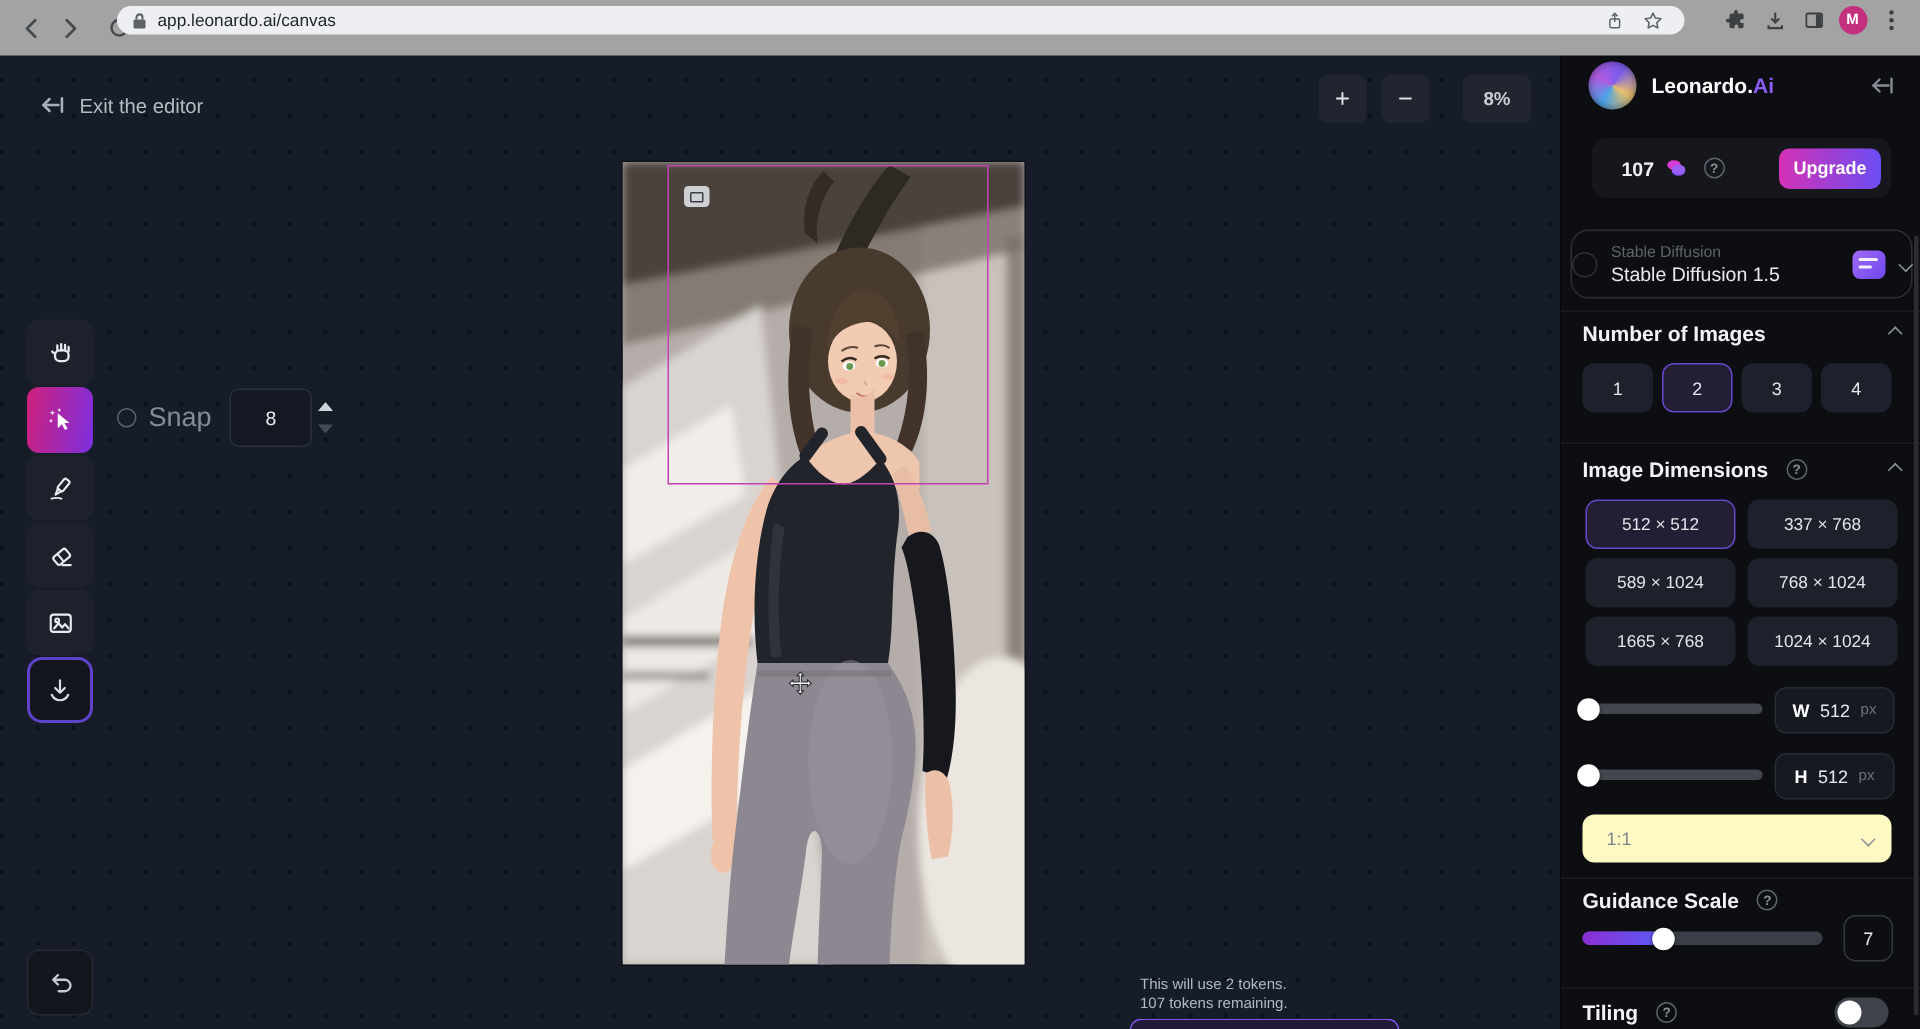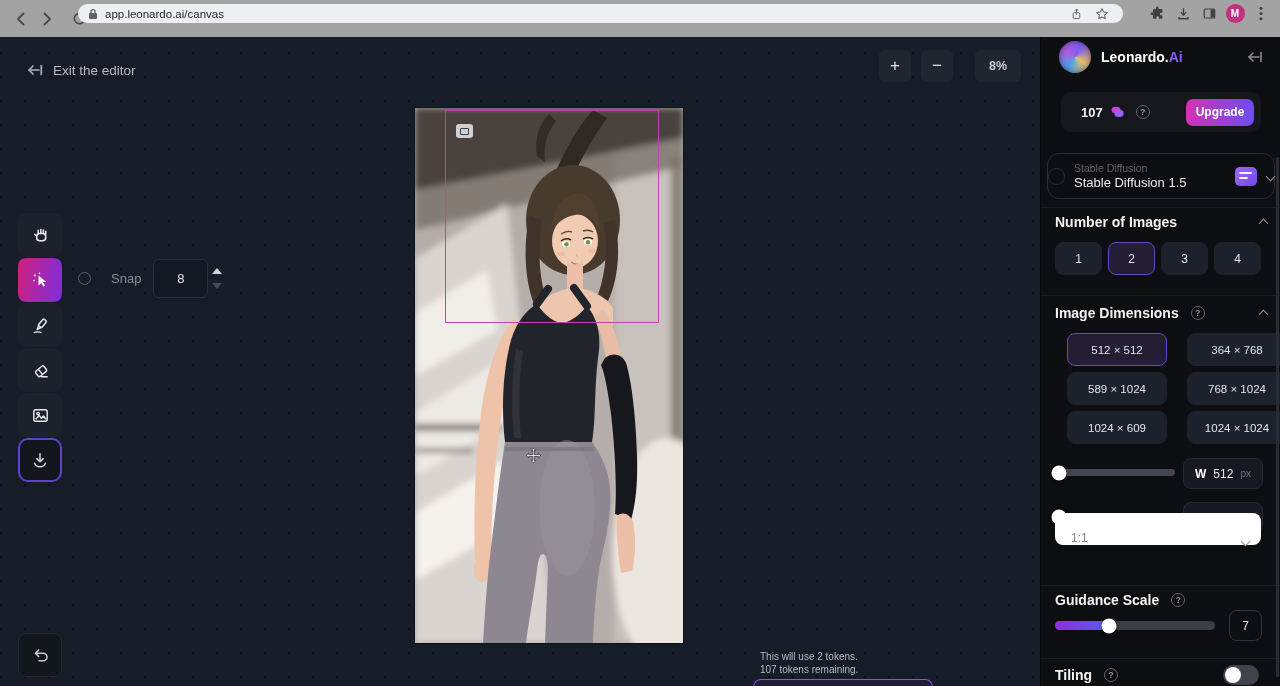--- a/index.html
+++ b/index.html
@@ -34,21 +34,21 @@
 
   .toolbar{position:absolute;left:18px;top:186px;display:flex;flex-direction:column;gap:1px}
   .tool{width:44px;height:44px;background:#1c212c;border-radius:8px;display:flex;
     align-items:center;justify-content:center;cursor:pointer}
   .tool.selected{background:linear-gradient(100deg,#cf2079 0%,#7c2fe0 100%)}
   .tool-dl{position:absolute;left:18px;top:411px;width:44px;height:44px;background:#14161d;
     border:2px solid #5e43c8;border-radius:10px;display:flex;align-items:center;justify-content:center;cursor:pointer}
 
   .snap{position:absolute;left:78px;top:231px;height:40px;display:flex;align-items:center}
   .snap-circle{width:13px;height:13px;border:1.6px solid #5a616c;border-radius:50%}
-  .snap-label{font-size:13px;color:#868c96;margin-left:20px}
+  .snap-label{font-size:18px;color:#868c96;margin-left:8px}
   .snap-input{margin-left:12px;width:55px;height:39px;background:#131823;border:1px solid #29303d;
     border-radius:6px;color:#e8eaee;font-size:13px;display:flex;align-items:center;justify-content:center;cursor:text}
   .steppers{margin-left:4px;display:flex;flex-direction:column;gap:9px;align-items:center}
   .tri-up{width:0;height:0;border-left:5px solid transparent;border-right:5px solid transparent;
     border-bottom:6px solid #cfd3da;cursor:pointer}
   .tri-down{width:0;height:0;border-left:5px solid transparent;border-right:5px solid transparent;
     border-top:6px solid #444b57;cursor:pointer}
 
   .canvas-img{position:absolute;left:415px;top:81px;width:268px;height:535px;box-shadow:0 0 0 1px rgba(0,0,0,.35)}
   .canvas-img svg{display:block}
@@ -103,35 +103,35 @@
 
   .sec-title-row{position:absolute;left:14px;width:212px;display:flex;align-items:center;gap:12px}
   .sec-title-row .chvwrap{margin-left:auto}
 
   .noi-row{position:absolute;left:14px;top:215px;width:206px;display:flex;gap:6px}
   .opt-btn{height:33px;background:#1d212b;border:1px solid #1d212b;border-radius:8px;color:#e2e5ea;
     font-size:12px;display:flex;align-items:center;justify-content:center;cursor:pointer}
   .noi-row .opt-btn{flex:1 1 0}
   .opt-btn.selected{background:#231e33;border:1.5px solid #6747c8}
 
-  .dim-grid{position:absolute;left:26px;top:306px;width:206px;display:grid;
-    grid-template-columns:100px 100px;grid-auto-rows:32px;gap:7px 20px}
+  .dim-grid{position:absolute;left:16px;top:306px;width:206px;display:grid;
+    grid-template-columns:100px 100px;grid-auto-rows:32px;gap:7px 8px}
   .dim-grid .opt-btn{font-size:11.5px}
 
   .slider-row{position:absolute;left:14px;width:120px;height:7px;background:#43464e;border-radius:4px}
   .slider-handle{position:absolute;top:50%;width:15px;height:15px;background:#fff;border-radius:50%;
     transform:translate(-50%,-50%);box-shadow:0 1px 3px rgba(0,0,0,.6);cursor:grab}
   .dim-box{position:absolute;left:142px;width:80px;height:31px;background:#161922;border:1px solid #262a34;
     border-radius:8px;display:flex;align-items:center;justify-content:center;gap:7px}
   .dim-box .lab{font-size:12px;font-weight:700;color:#fff}
   .dim-box .val{font-size:12px;color:#e6e8ec}
   .dim-box .unit{font-size:10px;color:#6e737d}
 
-  .ratio-dd{position:absolute;left:14px;top:486px;width:206px;height:32px;background:#ffffff;
-    border-radius:8px;display:flex;align-items:flex-end;padding:0 12px 0 16px;cursor:pointer}
+  .ratio-dd{position:absolute;left:14px;top:516px;width:206px;height:32px;background:#fef9c3;
+    border-radius:8px;display:flex;align-items:center;padding:0 12px 0 16px;cursor:pointer}
   .ratio-val{font-size:12px;color:#7f858f;flex:1 1 auto}
 
   .gs-track{position:absolute;left:14px;top:594px;width:160px;height:9px;background:#3a3e47;border-radius:5px}
   .gs-fill{position:absolute;left:0;top:0;height:9px;width:34%;border-radius:5px;
     background:linear-gradient(90deg,#8b2fd6,#5b5bf5)}
   .gs-box{position:absolute;left:188px;top:583px;width:33px;height:31px;border:1px solid #33363f;
     border-radius:8px;display:flex;align-items:center;justify-content:center;font-size:12px;color:#e6e8ec}
 
   .toggle{position:absolute;left:182px;top:638px;width:36px;height:20px;background:#3f434c;
     border-radius:10px;cursor:pointer}
@@ -427,24 +427,24 @@
 
     <div class="sb-divider" style="top:268px"></div>
 
     <div class="sec-title-row" style="top:277px">
       <span class="sb-title">Image Dimensions</span>
       <span class="help">?</span>
       <span class="chvwrap"><span class="chv up"></span></span>
     </div>
     <div class="dim-grid">
       <div class="opt-btn selected">512 × 512</div>
-      <div class="opt-btn">364 × 768</div>
+      <div class="opt-btn">337 × 768</div>
       <div class="opt-btn">589 × 1024</div>
       <div class="opt-btn">768 × 1024</div>
-      <div class="opt-btn">1024 × 609</div>
+      <div class="opt-btn">1665 × 768</div>
       <div class="opt-btn">1024 × 1024</div>
     </div>
 
     <div class="slider-row" style="top:442px">
       <span class="slider-handle" style="left:4px"></span>
     </div>
     <div class="dim-box" style="top:431px">
       <span class="lab">W</span>
       <span class="val">512</span>
       <span class="unit">px</span>

